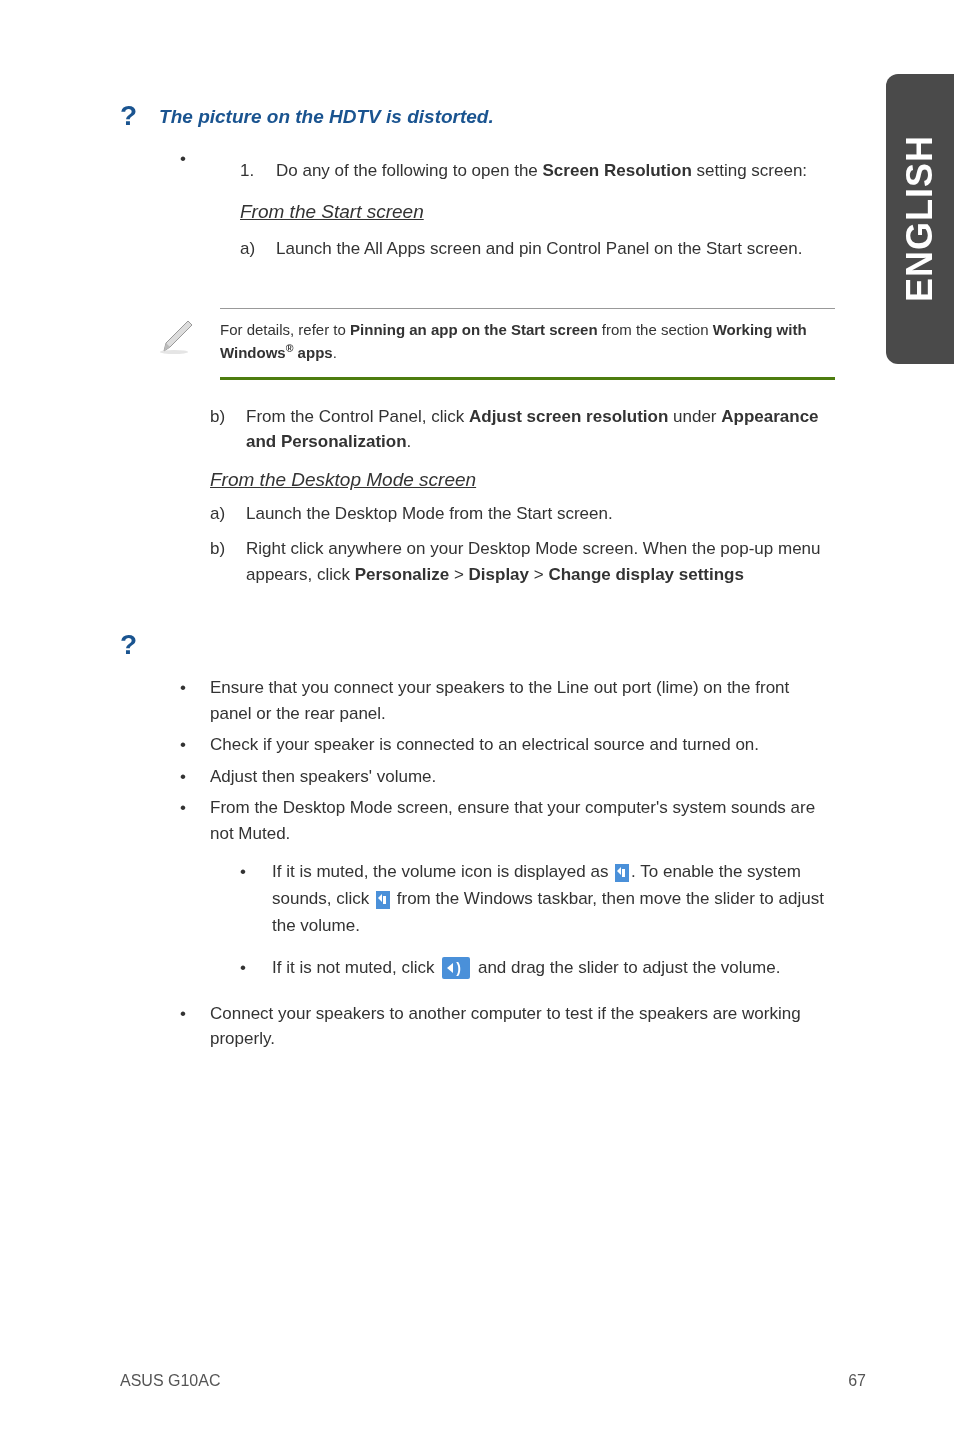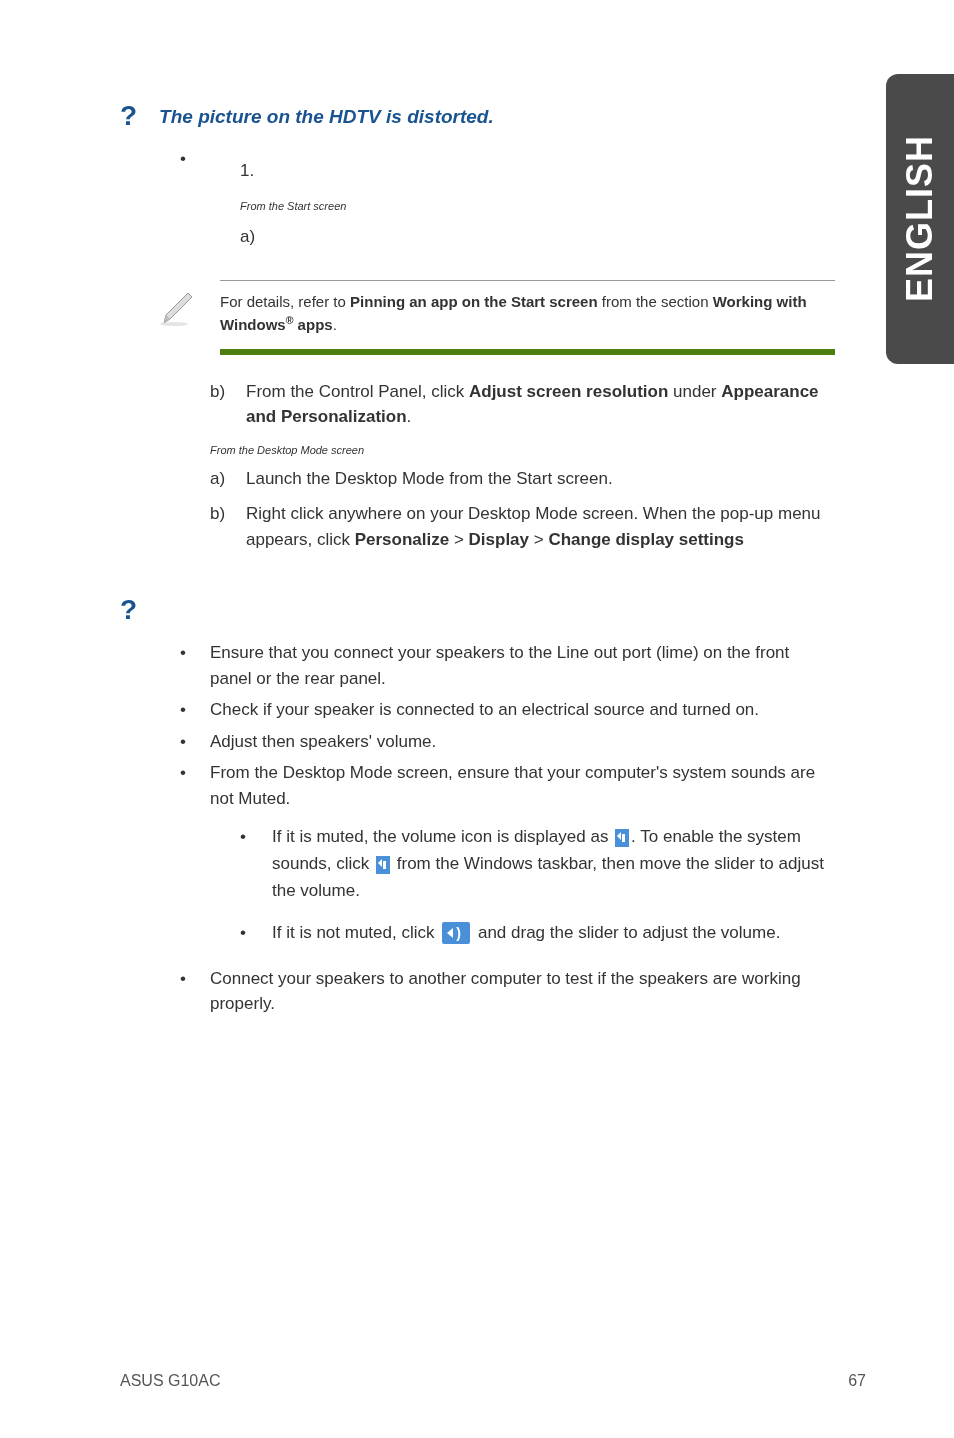--- a/index.html
+++ b/index.html
@@ -86,40 +86,41 @@
       font-size: 17px;
       line-height: 1.5;
     }
     .num-label {
       width: 36px;
       flex-shrink: 0;
     }
     .sub-heading {
       margin-left: 30px;
       font-style: italic;
-      font-size: 11px;
+      text-decoration: underline;
+      font-size: 19px;
       margin-bottom: 10px;
       margin-top: 14px;
     }
     .letter-item {
       display: flex;
       margin-left: 30px;
       margin-bottom: 10px;
       font-size: 17px;
       line-height: 1.5;
     }
     .letter-label {
       width: 36px;
       flex-shrink: 0;
     }
     .note-box {
-      margin: 20px 0 24px 100px;
+      margin: 36px 0 24px 100px;
       width: 615px;
       border-top: 1px solid #999;
-      border-bottom: 6px solid #4d7c0f;
+      border-bottom: 3px solid #4d7c0f;
       padding: 10px 0 12px 0;
       font-size: 15px;
       line-height: 1.5;
       position: relative;
     }
     .note-icon {
       position: absolute;
       left: -62px;
       top: 6px;
       width: 42px;
@@ -226,26 +227,28 @@
       <span class="question-text">The picture on the HDTV is distorted.</span>
     </div>
 
     <div class="bullet-list">
       <div class="bullet-item">
         <span class="bullet-dot">•</span>
         <div class="bullet-content">
 
           <div class="numbered-item">
             <span class="num-label">1.</span>
+            <span><span>Do any of the following to open the </span><b>Screen Resolution</b><span> setting screen:</span></span>
           </div>
 
           <div class="sub-heading">From the Start screen</div>
 
           <div class="letter-item">
             <span class="letter-label">a)</span>
+            <span>Launch the All Apps screen and pin Control Panel on the Start screen.</span>
           </div>
         </div>
       </div>
     </div>
 
     <div class="note-box">
       <svg class="note-icon" viewBox="0 0 42 42">
         <path d="M 6 36 L 12 32 L 34 10 L 30 6 L 8 28 Z" fill="#ddd" stroke="#999" stroke-width="1"></path>
         <path d="M 6 36 L 12 32 L 8 28 Z" fill="#bbb"></path>
         <ellipse cx="16" cy="37" rx="14" ry="2" fill="#ccc" opacity="0.5"></ellipse>

